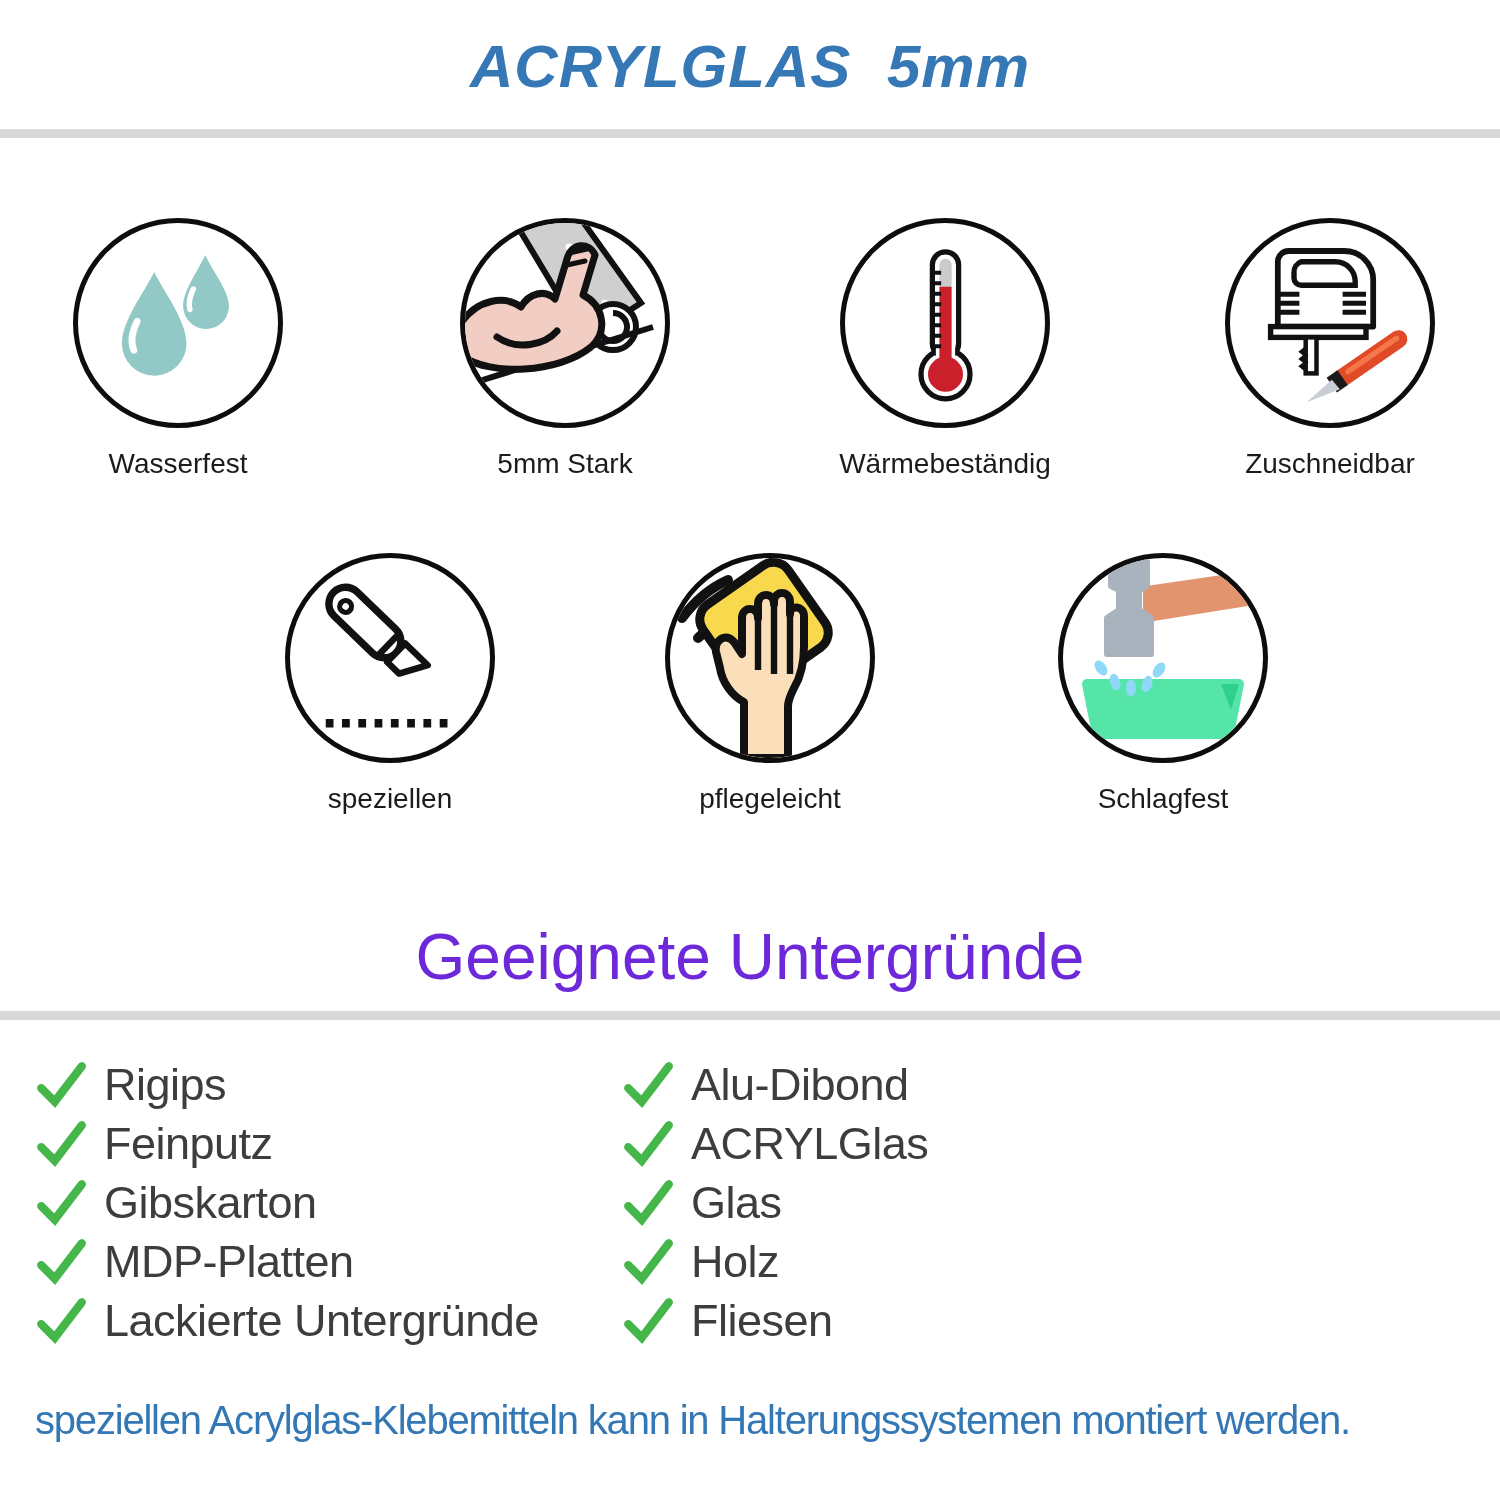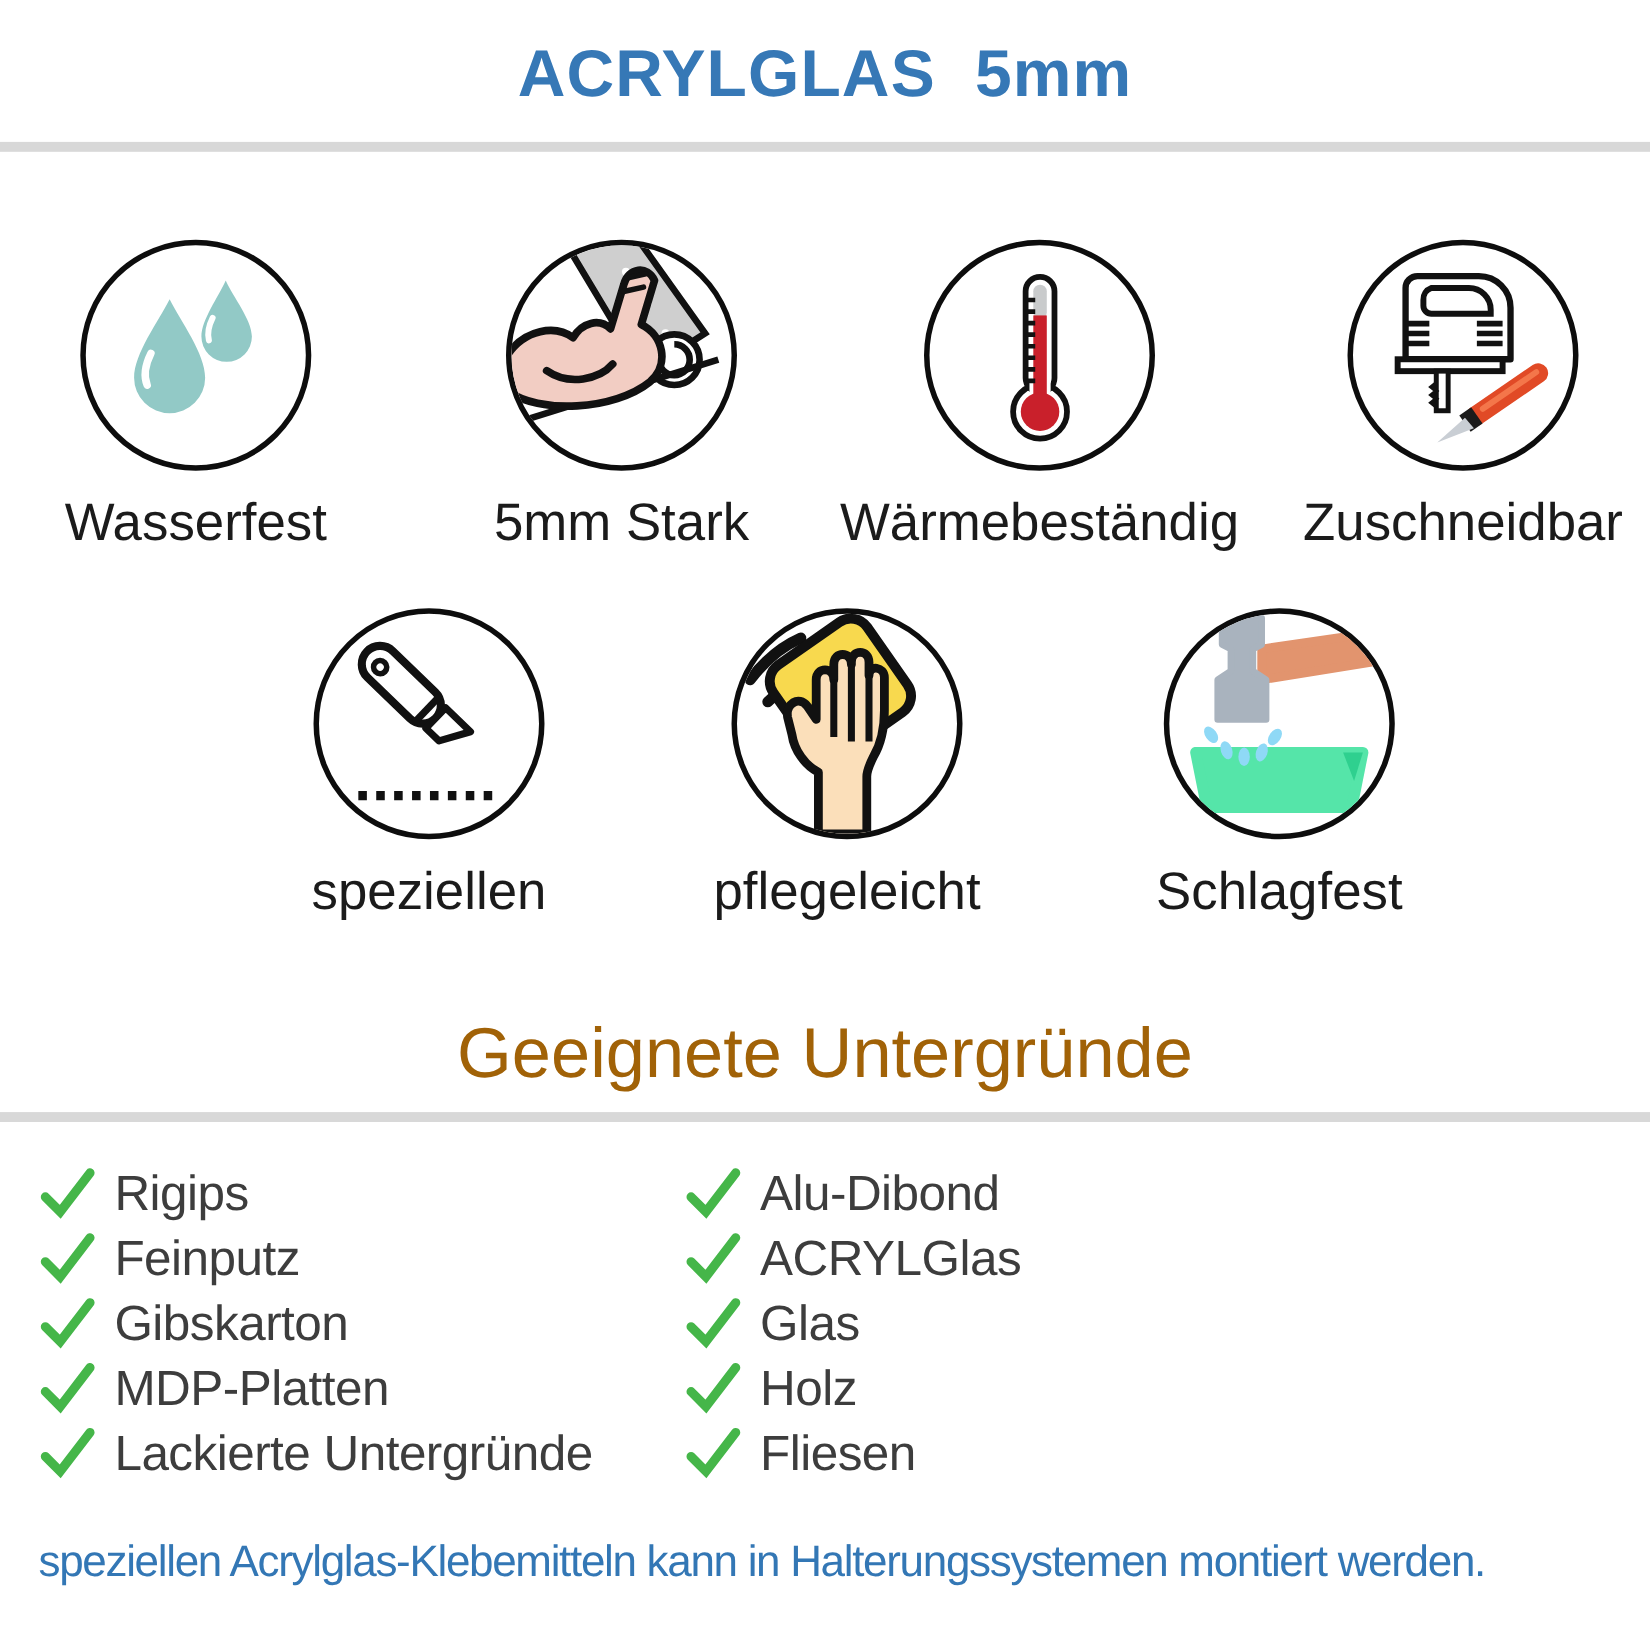--- a/index.html
+++ b/index.html
@@ -1,28 +1,28 @@
 <!DOCTYPE html>
 <html><head>
 <meta charset="utf-8">
 <style>
   html,body{margin:0;padding:0;background:#fff;}
   .page{position:relative;width:1500px;height:1500px;background:#ffffff;overflow:hidden;
         font-family:"Liberation Sans", sans-serif;}
   .title{position:absolute;top:32px;left:0;width:100%;text-align:center;
-         font-size:60px;font-weight:600;color:#3678b6;letter-spacing:1px;word-spacing:18px;}
+         font-size:60px;font-weight:600;color:#3678b6;letter-spacing:1px;word-spacing:18px;font-style:italic;}
   .divider{position:absolute;left:0;width:100%;height:9px;background:#d8d8d8;}
   .divider1{top:129px;}
   .divider2{top:1011px;}
   .feature{position:absolute;width:320px;display:flex;flex-direction:column;align-items:center;}
   .circle{width:210px;height:210px;box-sizing:border-box;border:5px solid #0d0d0d;border-radius:50%;
           background:#fff;overflow:hidden;display:flex;align-items:center;justify-content:center;flex:0 0 auto;}
-  .feature-label{margin-top:20px;font-size:48px;color:#1b1b1b;white-space:nowrap;}
+  .feature-label{margin-top:20px;font-size:28px;color:#1b1b1b;white-space:nowrap;}
   .section-title{position:absolute;top:920px;left:0;width:100%;text-align:center;
-                 font-size:64px;font-weight:500;color:#a16207;}
+                 font-size:64px;font-weight:500;color:#6d28d9;}
   .col{position:absolute;top:1066px;}
   .check-item{display:flex;align-items:flex-end;gap:17px;height:45px;margin-bottom:14px;
               font-size:45px;color:#3d3d3d;letter-spacing:-0.5px;white-space:nowrap;}
   .check-icon{width:52px;height:52px;flex:0 0 auto;}
   .footer{position:absolute;left:35px;top:1396px;font-size:40px;line-height:1.2;
           color:#3377b5;letter-spacing:-1.2px;white-space:nowrap;}
 </style>
 </head>
 <body>
 

